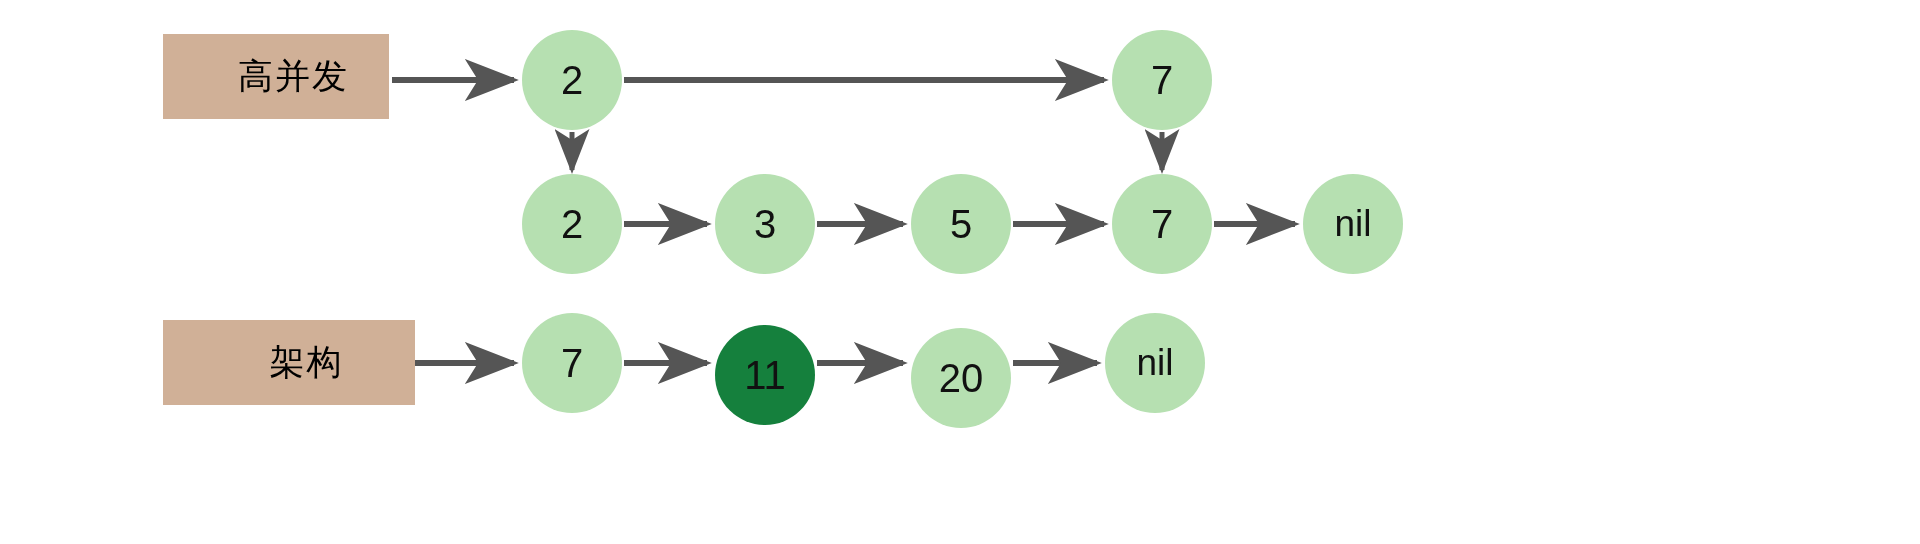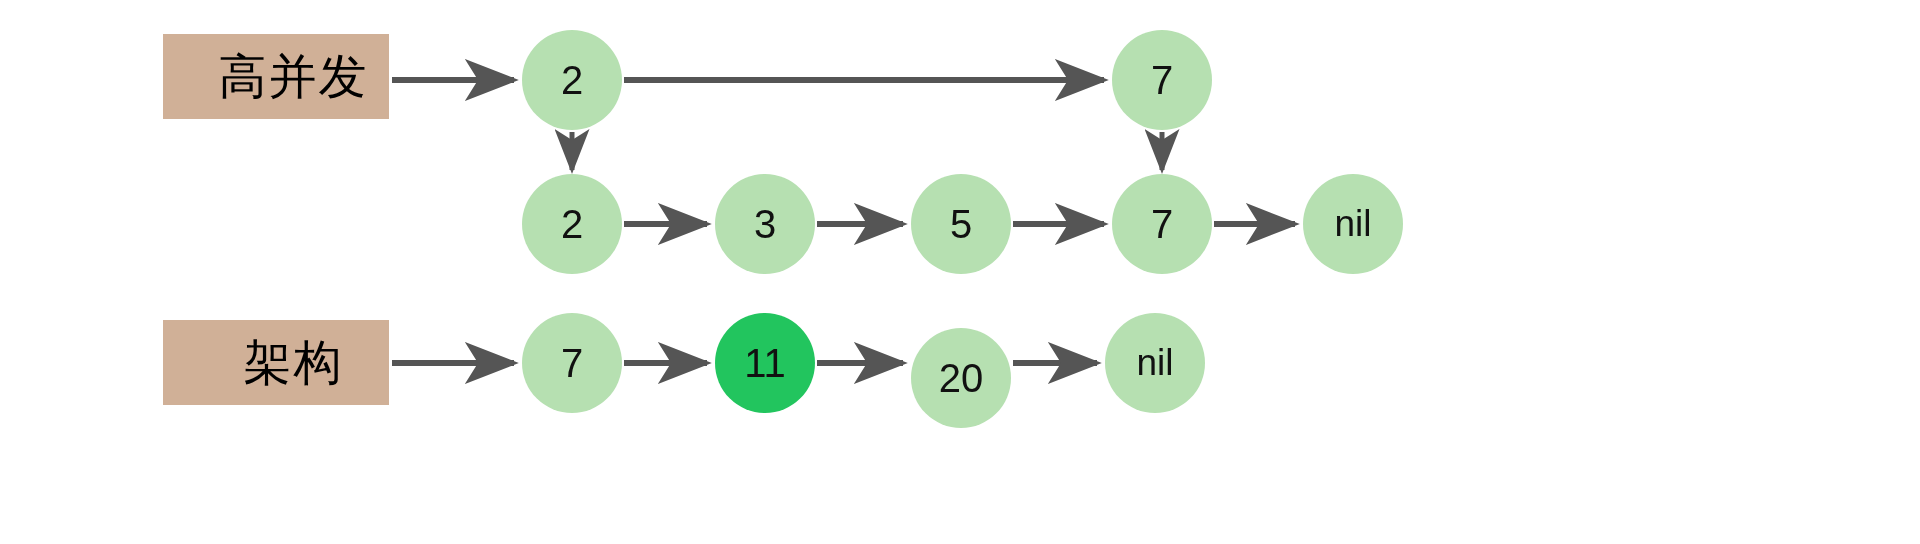--- a/index.html
+++ b/index.html
@@ -28,21 +28,21 @@
     pointer-events: none;
   }
   .label-box {
     position: absolute;
     box-sizing: border-box;
     background: #d0b097;
     display: flex;
     align-items: center;
     justify-content: center;
     color: #000000;
-    font-size: 48px;
+    font-size: 35px;
     letter-spacing: 2px;
     font-family: "DejaVu Sans", "Liberation Sans", sans-serif;
     padding-left: 35px;
   }
   .node {
     position: absolute;
     box-sizing: border-box;
     border-radius: 50%;
     background: #b6e0b1;
     display: flex;
@@ -79,29 +79,29 @@
         <line x1="1214" y1="224" x2="1295" y2="224" stroke="#555555" stroke-width="6" marker-end="url(#arrowhead)"></line>
         <line x1="392" y1="363" x2="514" y2="363" stroke="#555555" stroke-width="6" marker-end="url(#arrowhead)"></line>
         <line x1="624" y1="363" x2="707" y2="363" stroke="#555555" stroke-width="6" marker-end="url(#arrowhead)"></line>
         <line x1="817" y1="363" x2="903" y2="363" stroke="#555555" stroke-width="6" marker-end="url(#arrowhead)"></line>
         <line x1="1013" y1="363" x2="1097" y2="363" stroke="#555555" stroke-width="6" marker-end="url(#arrowhead)"></line>
       </g>
   </svg>
 
   <div id="labels-group">
       <div class="label-box" style="left: 163px; top: 34px; width: 226px; height: 85px; background: rgb(208, 176, 151);">高并发</div>
-      <div class="label-box" style="left: 163px; top: 320px; width: 226px; height: 85px; background: rgb(208, 176, 151);">架构</div>
+      <div class="label-box" style="left: 163px; top: 320px; width: 252px; height: 85px; background: rgb(208, 176, 151);">架构</div>
     </div>
   <div id="nodes-group">
       <div class="node" style="left: 522px; top: 30px; width: 100px; height: 100px; background: rgb(182, 224, 177); color: rgb(17, 17, 17);">2</div>
       <div class="node" style="left: 1112px; top: 30px; width: 100px; height: 100px; background: rgb(182, 224, 177); color: rgb(17, 17, 17);">7</div>
       <div class="node" style="left: 522px; top: 174px; width: 100px; height: 100px; background: rgb(182, 224, 177); color: rgb(17, 17, 17);">2</div>
       <div class="node" style="left: 715px; top: 174px; width: 100px; height: 100px; background: rgb(182, 224, 177); color: rgb(17, 17, 17);">3</div>
       <div class="node" style="left: 911px; top: 174px; width: 100px; height: 100px; background: rgb(182, 224, 177); color: rgb(17, 17, 17);">5</div>
       <div class="node" style="left: 1112px; top: 174px; width: 100px; height: 100px; background: rgb(182, 224, 177); color: rgb(17, 17, 17);">7</div>
       <div class="node nil-node" style="left: 1303px; top: 174px; width: 100px; height: 100px; background: rgb(182, 224, 177); color: rgb(17, 17, 17);">nil</div>
       <div class="node" style="left: 522px; top: 313px; width: 100px; height: 100px; background: rgb(182, 224, 177); color: rgb(17, 17, 17);">7</div>
-      <div class="node" style="left: 715px; top: 313px; width: 100px; height: 100px; background: #22c55e; color: rgb(17, 17, 17);">11</div>
+      <div class="node" style="left: 715px; top: 325px; width: 100px; height: 100px; background: #15803d; color: rgb(17, 17, 17);">11</div>
       <div class="node" style="left: 911px; top: 328px; width: 100px; height: 100px; background: rgb(182, 224, 177); color: rgb(17, 17, 17);">20</div>
       <div class="node nil-node" style="left: 1105px; top: 313px; width: 100px; height: 100px; background: rgb(182, 224, 177); color: rgb(17, 17, 17);">nil</div>
     </div>
 
 </div>
 
 </body></html>

